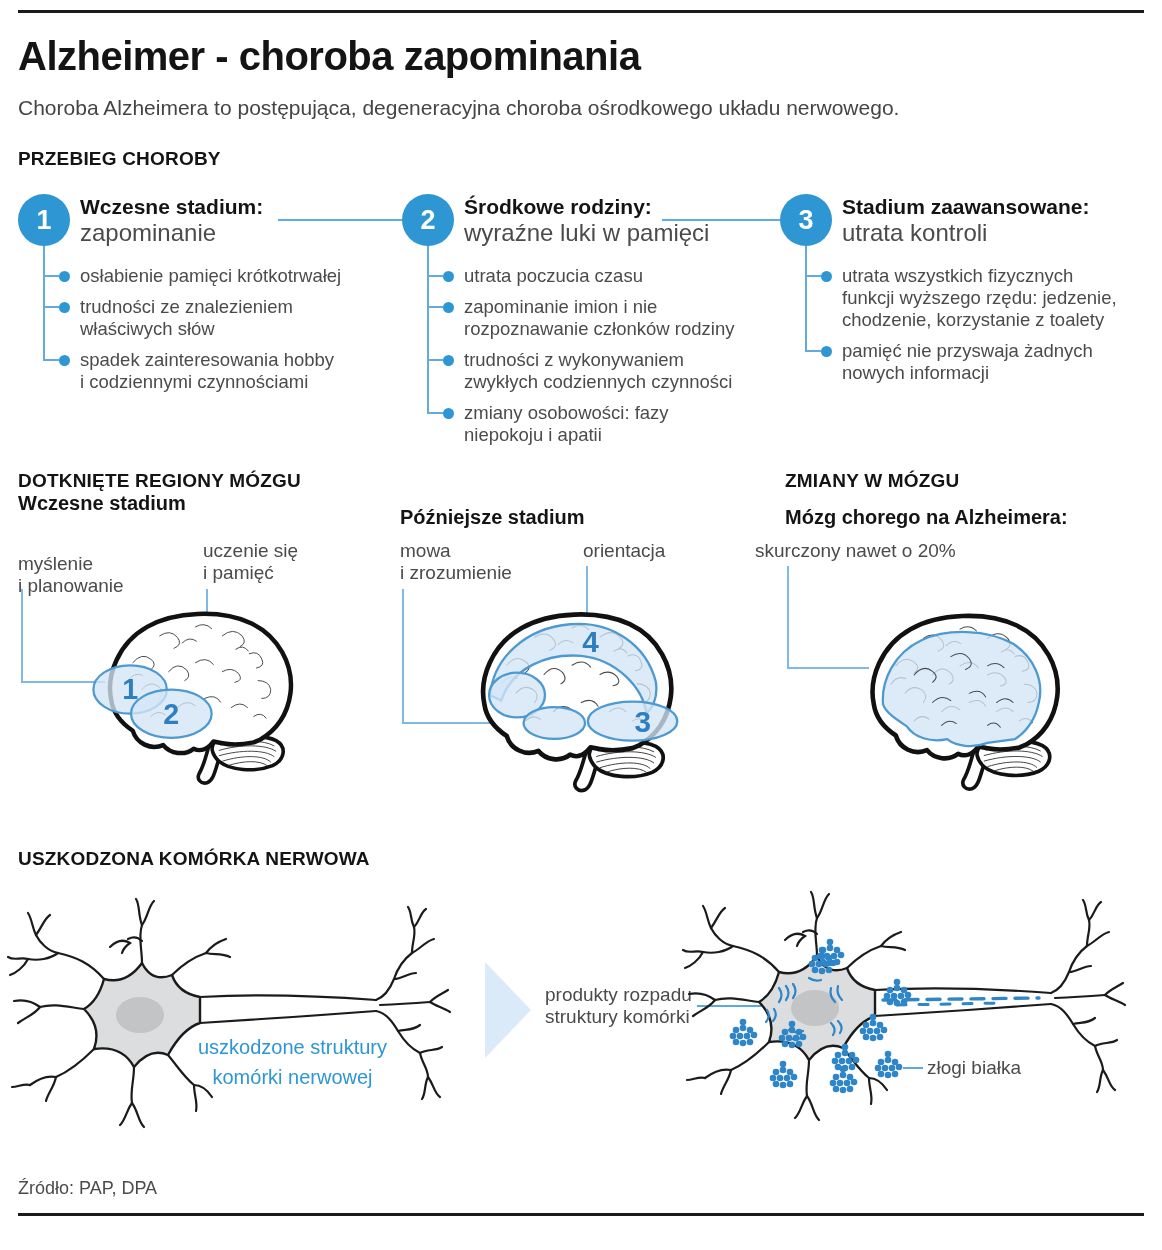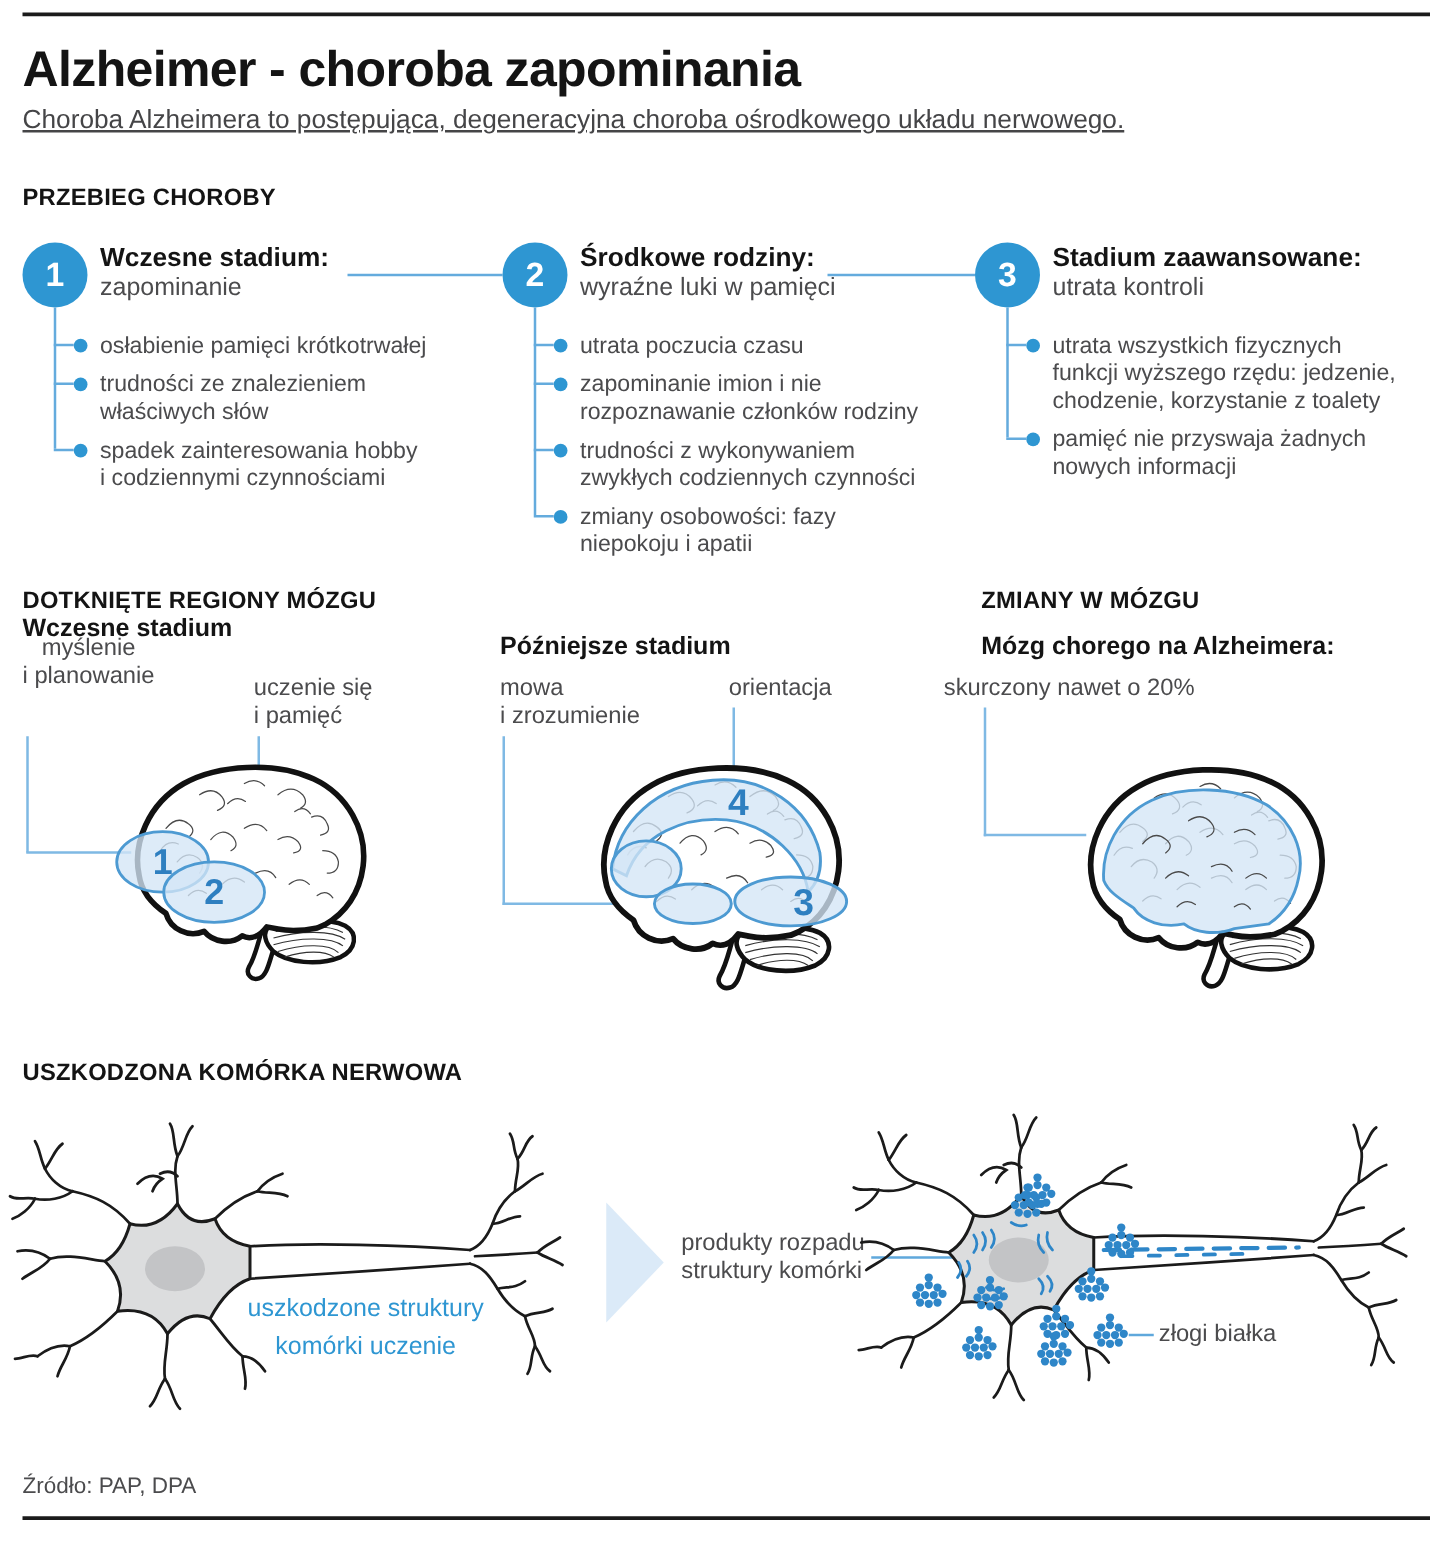--- a/index.html
+++ b/index.html
@@ -10,21 +10,21 @@
   .title{font-size:40px;font-weight:800;letter-spacing:-0.5px;color:#141414;}
   .subtitle{font-size:21px;color:#454547;}
   .sechead{font-size:19px;font-weight:800;color:#141414;letter-spacing:0.2px;}
   .subhead{font-size:20px;font-weight:700;color:#141414;}
   .lbl{font-size:19px;line-height:22px;color:#4b4b4d;white-space:pre-line;}
   .stage{position:absolute;top:194px;width:360px;}
   .stage-circle{position:absolute;left:0;top:0;width:52px;height:52px;border-radius:50%;
     background:#2e96d2;color:#fff;font-weight:800;font-size:27px;display:flex;
     align-items:center;justify-content:center;}
   .stage-title{position:absolute;left:62px;top:1px;font-size:21px;font-weight:700;color:#141414;white-space:nowrap;}
-  .stage-sub{position:absolute;left:62px;top:25px;font-size:20px;color:#4b4b4d;white-space:nowrap;}
+  .stage-sub{position:absolute;left:62px;top:25px;font-size:24px;color:#4b4b4d;white-space:nowrap;}
   .treeline{position:absolute;left:25px;top:52px;width:2px;background:#64abdd;}
   .stage-bullets{position:absolute;left:25px;top:71px;margin:0;padding:0;list-style:none;width:320px;}
   .stage-bullets li{position:relative;padding-left:37px;margin-bottom:9px;font-size:18.5px;
     line-height:22px;color:#4b4b4d;white-space:pre-line;}
   .stage-bullets li::before{content:'';position:absolute;left:16px;top:6px;width:11px;height:11px;
     border-radius:50%;background:#2e96d2;}
   .stage-bullets li::after{content:'';position:absolute;left:0;top:10px;width:16px;height:2px;background:#64abdd;}
   .connector{position:absolute;top:219px;height:2px;background:#64abdd;}
   .leadv{position:absolute;width:2px;background:#7fb9e4;}
   .leadh{position:absolute;height:2px;background:#7fb9e4;}
@@ -153,21 +153,21 @@
           <circle class="clump" r="3.3" cx="0" cy="12"></circle>
         <circle class="clump" r="3.3" cx="7" cy="13"></circle>
           <circle class="clump" r="3.3" cx="14" cy="12"></circle>
         <circle class="clump" r="3.3" cx="7" cy="-8"></circle>
       </g>
     </defs>
   </svg>
 
   <div class="abs rule" style="left:18px;top:10px;width:1126px;"></div>
   <div class="abs title" style="left:18px;top:34px;">Alzheimer - choroba zapominania</div>
-  <div class="abs subtitle" style="left:18px;top:84px;width:980px;text-decoration:underline;">Choroba Alzheimera to postępująca, degeneracyjna choroba ośrodkowego układu nerwowego.</div>
+  <div class="abs subtitle" style="left:18px;top:96px;width:980px;">Choroba Alzheimera to postępująca, degeneracyjna choroba ośrodkowego układu nerwowego.</div>
   <div class="abs sechead" style="left:18px;top:148px;">PRZEBIEG CHOROBY</div>
 
   <div class="abs connector" style="left:278px;width:124px;"></div>
   <div class="abs connector" style="left:662px;width:118px;"></div>
 
   <div class="stage" style="left:18px;">
     <div class="stage-circle">1</div>
     <div class="stage-title">Wczesne stadium:</div>
     <div class="stage-sub">zapominanie</div>
     <div class="treeline" style="height:113px;"></div>
@@ -209,21 +209,21 @@
 nowych informacji</li>
       </ul>
   </div>
 
   <div class="abs sechead" style="left:18px;top:470px;">DOTKNIĘTE REGIONY MÓZGU</div>
   <div class="abs sechead" style="left:785px;top:470px;">ZMIANY W MÓZGU</div>
   <div class="abs subhead" style="left:18px;top:492px;">Wczesne stadium</div>
   <div class="abs subhead" style="left:400px;top:506px;">Późniejsze stadium</div>
   <div class="abs subhead" style="left:785px;top:506px;">Mózg chorego na Alzheimera:</div>
 
-  <div class="abs lbl" style="left:18px;top:508px;text-align:center;">myślenie
+  <div class="abs lbl" style="left:18px;top:553px;">myślenie
 i planowanie</div>
   <div class="abs lbl" style="left:203px;top:540px;">uczenie się
 i pamięć</div>
   <div class="abs lbl" style="left:400px;top:540px;">mowa
 i zrozumienie</div>
   <div class="abs lbl" style="left:583px;top:540px;">orientacja</div>
   <div class="abs lbl" style="left:755px;top:540px;">skurczony nawet o 20%</div>
 
   <div class="leadv" style="left:21px;top:589px;height:93px;"></div>
   <div class="leadh" style="left:21px;top:681px;width:84px;"></div>
@@ -264,21 +264,21 @@
     <path class="gy" d="M100,135 q8,-8 16,-2"></path>
     <path class="gy" d="M150,135 q8,-6 14,2"></path>
   </svg>
 
   <div class="abs sechead" style="left:18px;top:848px;">USZKODZONA KOMÓRKA NERWOWA</div>
 
   <svg class="abs" style="left:-8px;top:895px;" width="460" height="240" viewBox="0 0 460 240">
     <use href="#neuron-base" xlink:href="#neuron-base"></use>
   </svg>
   <div class="abs blue-label" style="left:185px;top:1032px;width:215px;">uszkodzone struktury
-komórki uczenie</div>
+komórki nerwowej</div>
 
   <div class="abs arrow-right" style="left:485px;top:962px;"></div>
 
   <div class="abs lbl" style="left:545px;top:984px;">produkty rozpadu
 struktury komórki</div>
   <div class="abs" style="left:697px;top:1005px;width:86px;height:2px;background:#5fa8dc;"></div>
 
   <svg class="abs" style="left:667px;top:888px;" width="460" height="240" viewBox="0 0 460 240">
     <use href="#neuron-base" xlink:href="#neuron-base"></use>
     <g class="tangle">

